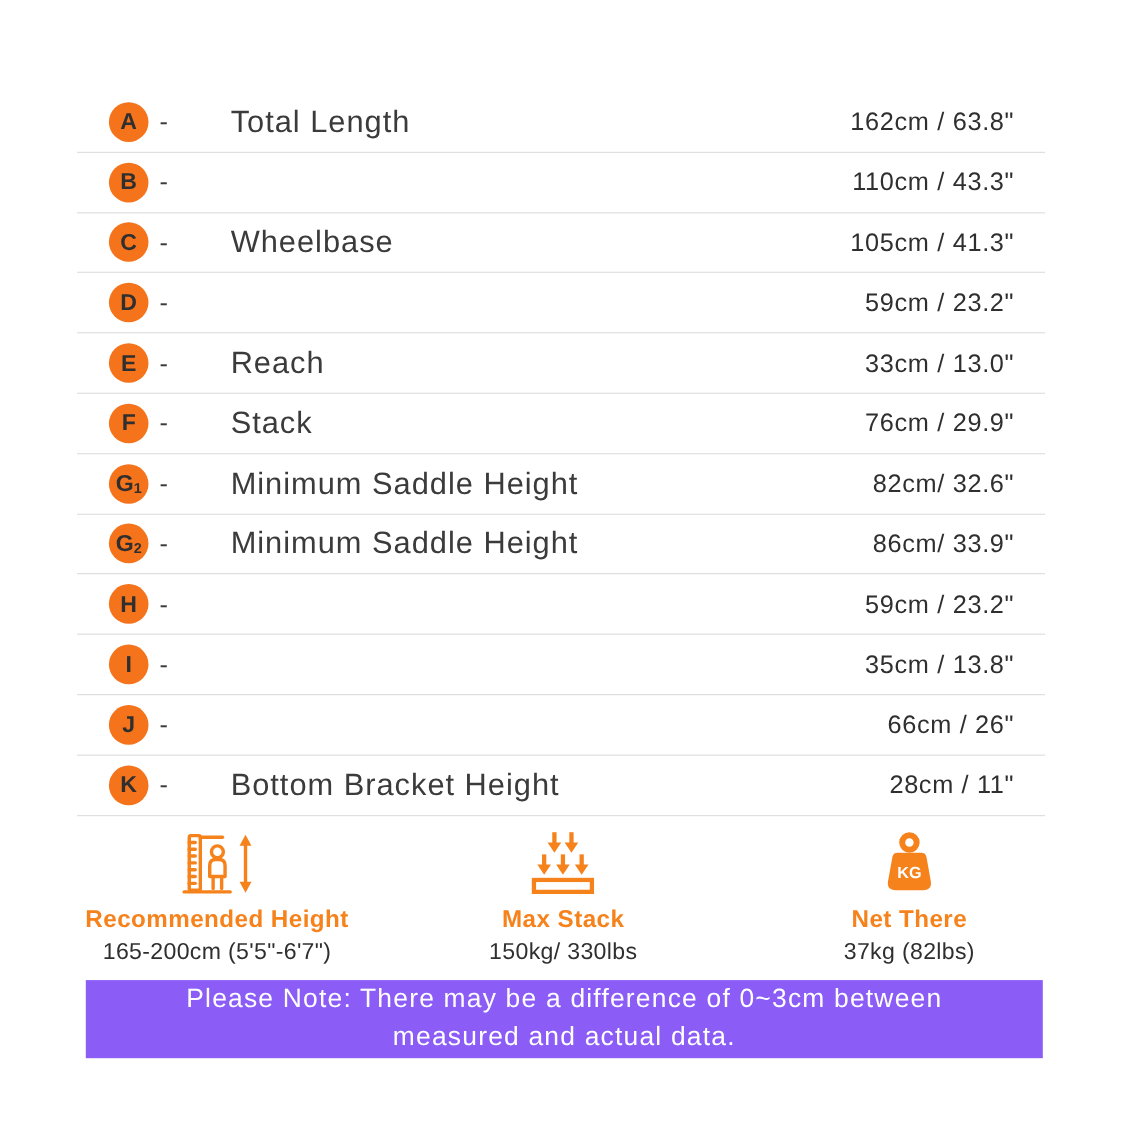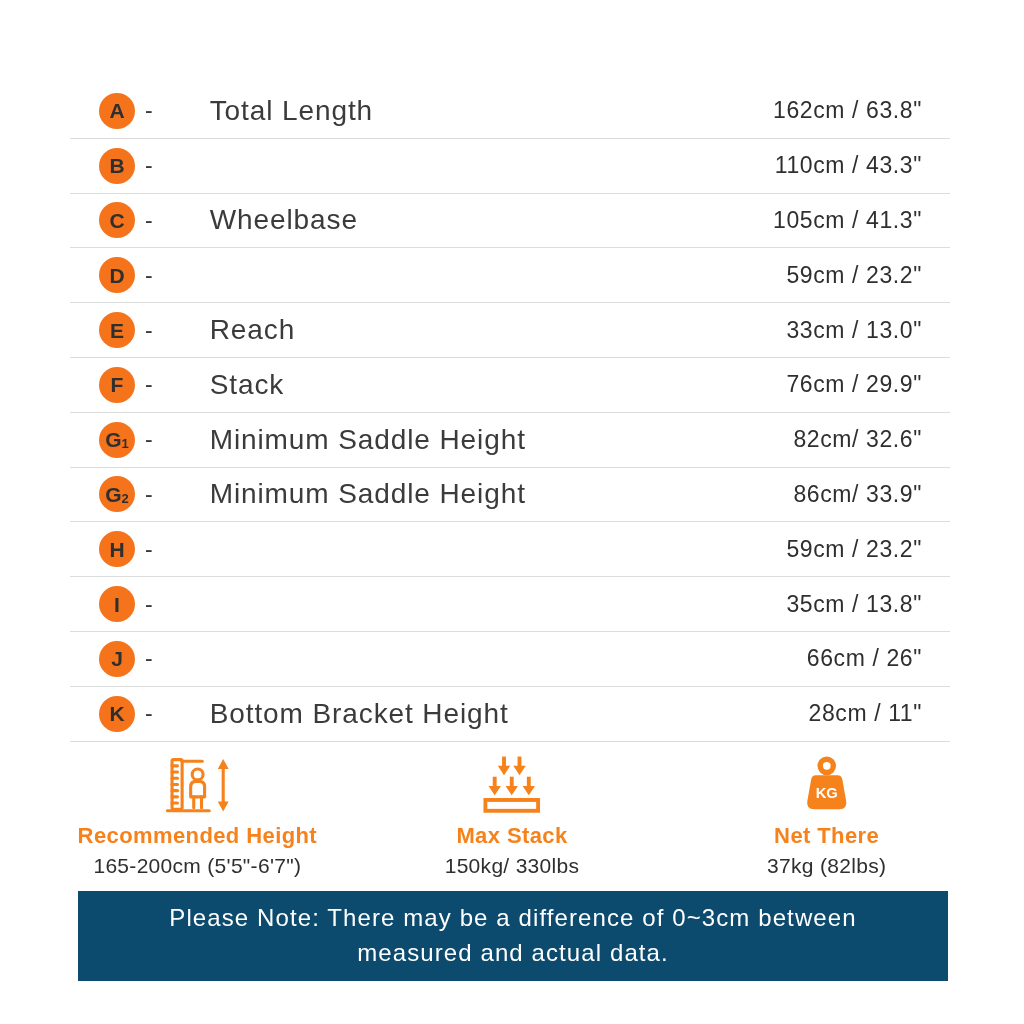--- a/index.html
+++ b/index.html
@@ -23,21 +23,21 @@
 
   
   .footer { display:grid; grid-template-columns:1fr 1fr 1fr;
             padding:13px 40px 0 40px; }
   .stat { display:flex; flex-direction:column; align-items:center; text-align:center; }
   .stat-icon { height:62px; margin-bottom:6px; }
   .stat-label { color:#F6821C; font-weight:bold; font-size:22px; letter-spacing:0.4px;text-align:right; }
   .stat-value { color:#2f2f2f; font-size:21px; margin-top:5px; letter-spacing:0.3px; }
 
   
-  .banner { margin:13px 76px 0 78px; height:90px; background:#0c4a6e;
+  .banner { margin:13px 76px 0 78px; height:71px; background:#8b5cf6;
             display:flex; align-items:center; justify-content:center; }
   .banner-text { color:#ffffff; font-size:24px; line-height:1.45;
                  letter-spacing:1.1px; text-align:center; max-width:810px; }
 </style>
 </head>
 <body>
 
 <div class="page">
 
   <div class="spec-table">

